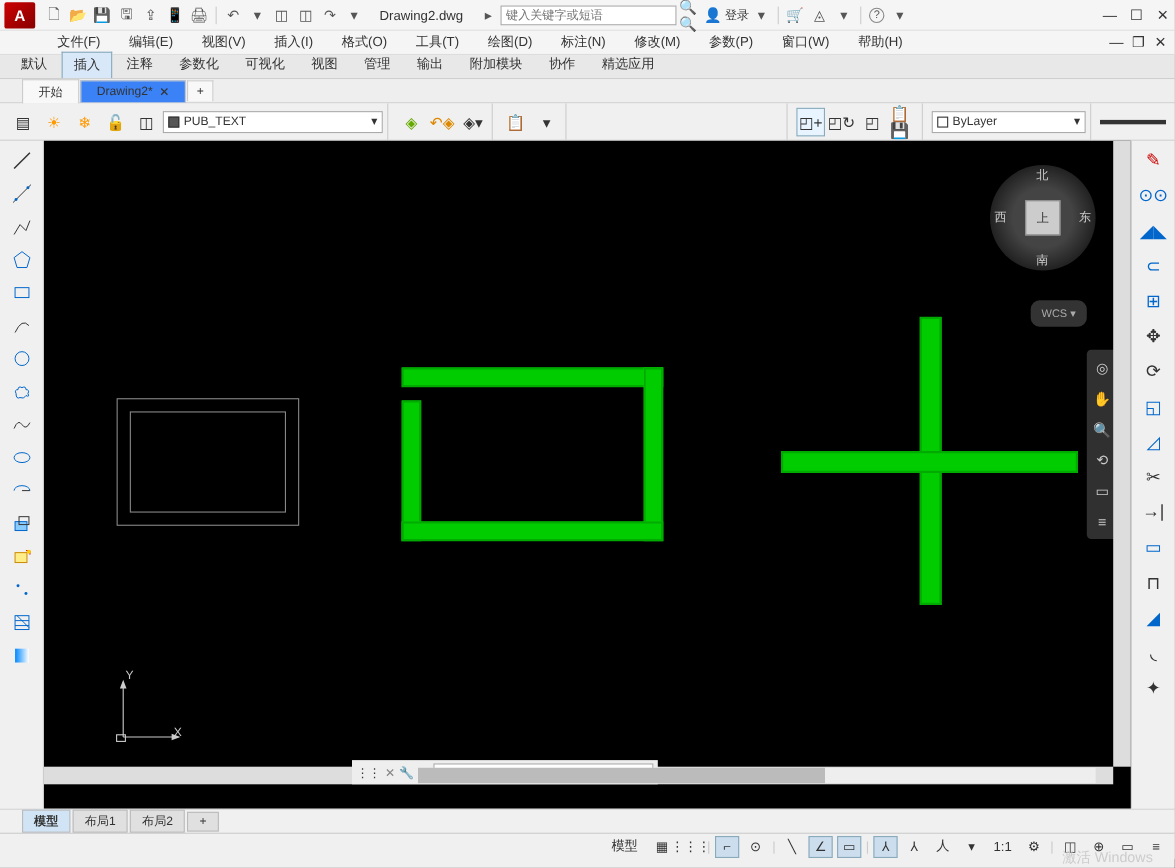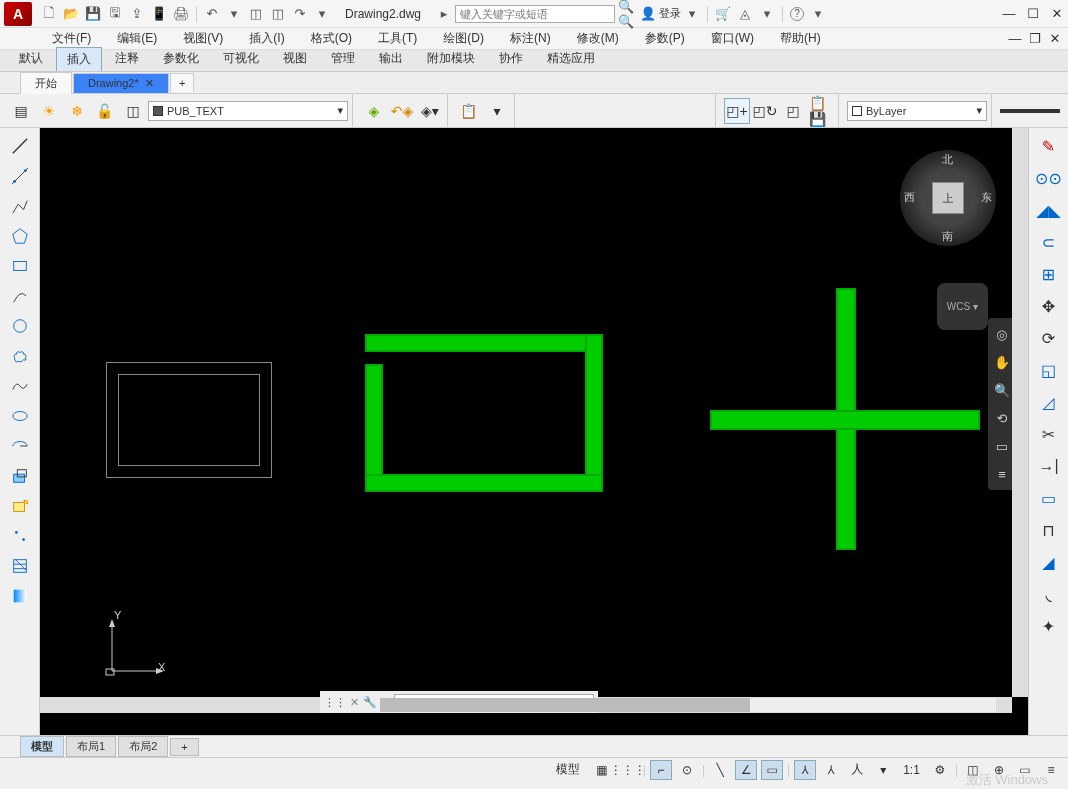--- a/index.html
+++ b/index.html
@@ -61,21 +61,21 @@
 
 
 .ucs { position:absolute; left:62px; bottom:30px; color:#ccc; font-size:11px; }
 .ucs svg { overflow:visible; }
 
 
 .viewcube { position:absolute; right:30px; top:20px; width:100px; height:100px; display:flex; align-items:center; justify-content:center; }
 .vc-ring { width:96px; height:96px; border-radius:50%; background:radial-gradient(circle,#444 40%,#222 70%); display:flex; align-items:center; justify-content:center; position:relative; }
 .vc-cube { width:32px; height:32px; background:#ccc; border:1px solid #888; display:flex; align-items:center; justify-content:center; font-size:11px; color:#333; }
 .vc-dir { position:absolute; color:#ccc; font-size:11px; }
-.wcs-badge { position:absolute; right:40px; top:155px; padding:18px 10px; background:#333; border-radius:8px; color:#aaa; font-size:10px; }
+.wcs-badge { position:absolute; right:40px; top:145px; padding:6px 10px; background:#333; border-radius:8px; color:#aaa; font-size:10px; }
 
 
 .navbar { position:absolute; right:12px; top:190px; width:28px; background:rgba(80,80,80,.6); border-radius:4px; padding:6px 0; display:flex; flex-direction:column; align-items:center; gap:8px; }
 .nav-btn { width:20px; height:20px; color:#ccc; font-size:13px; cursor:pointer; display:flex; align-items:center; justify-content:center; }
 
 
 .scroll-h { position:absolute; left:0; right:16px; bottom:22px; height:16px; background:#ddd; display:flex; align-items:center; }
 .scroll-h-track { flex:1; height:14px; background:#eee; position:relative; margin:0 16px 0 340px; }
 .scroll-h-thumb { position:absolute; left:0; width:60%; height:100%; background:#bbb; }
 .scroll-v { position:absolute; right:0; top:0; bottom:38px; width:16px; background:#ddd; }

